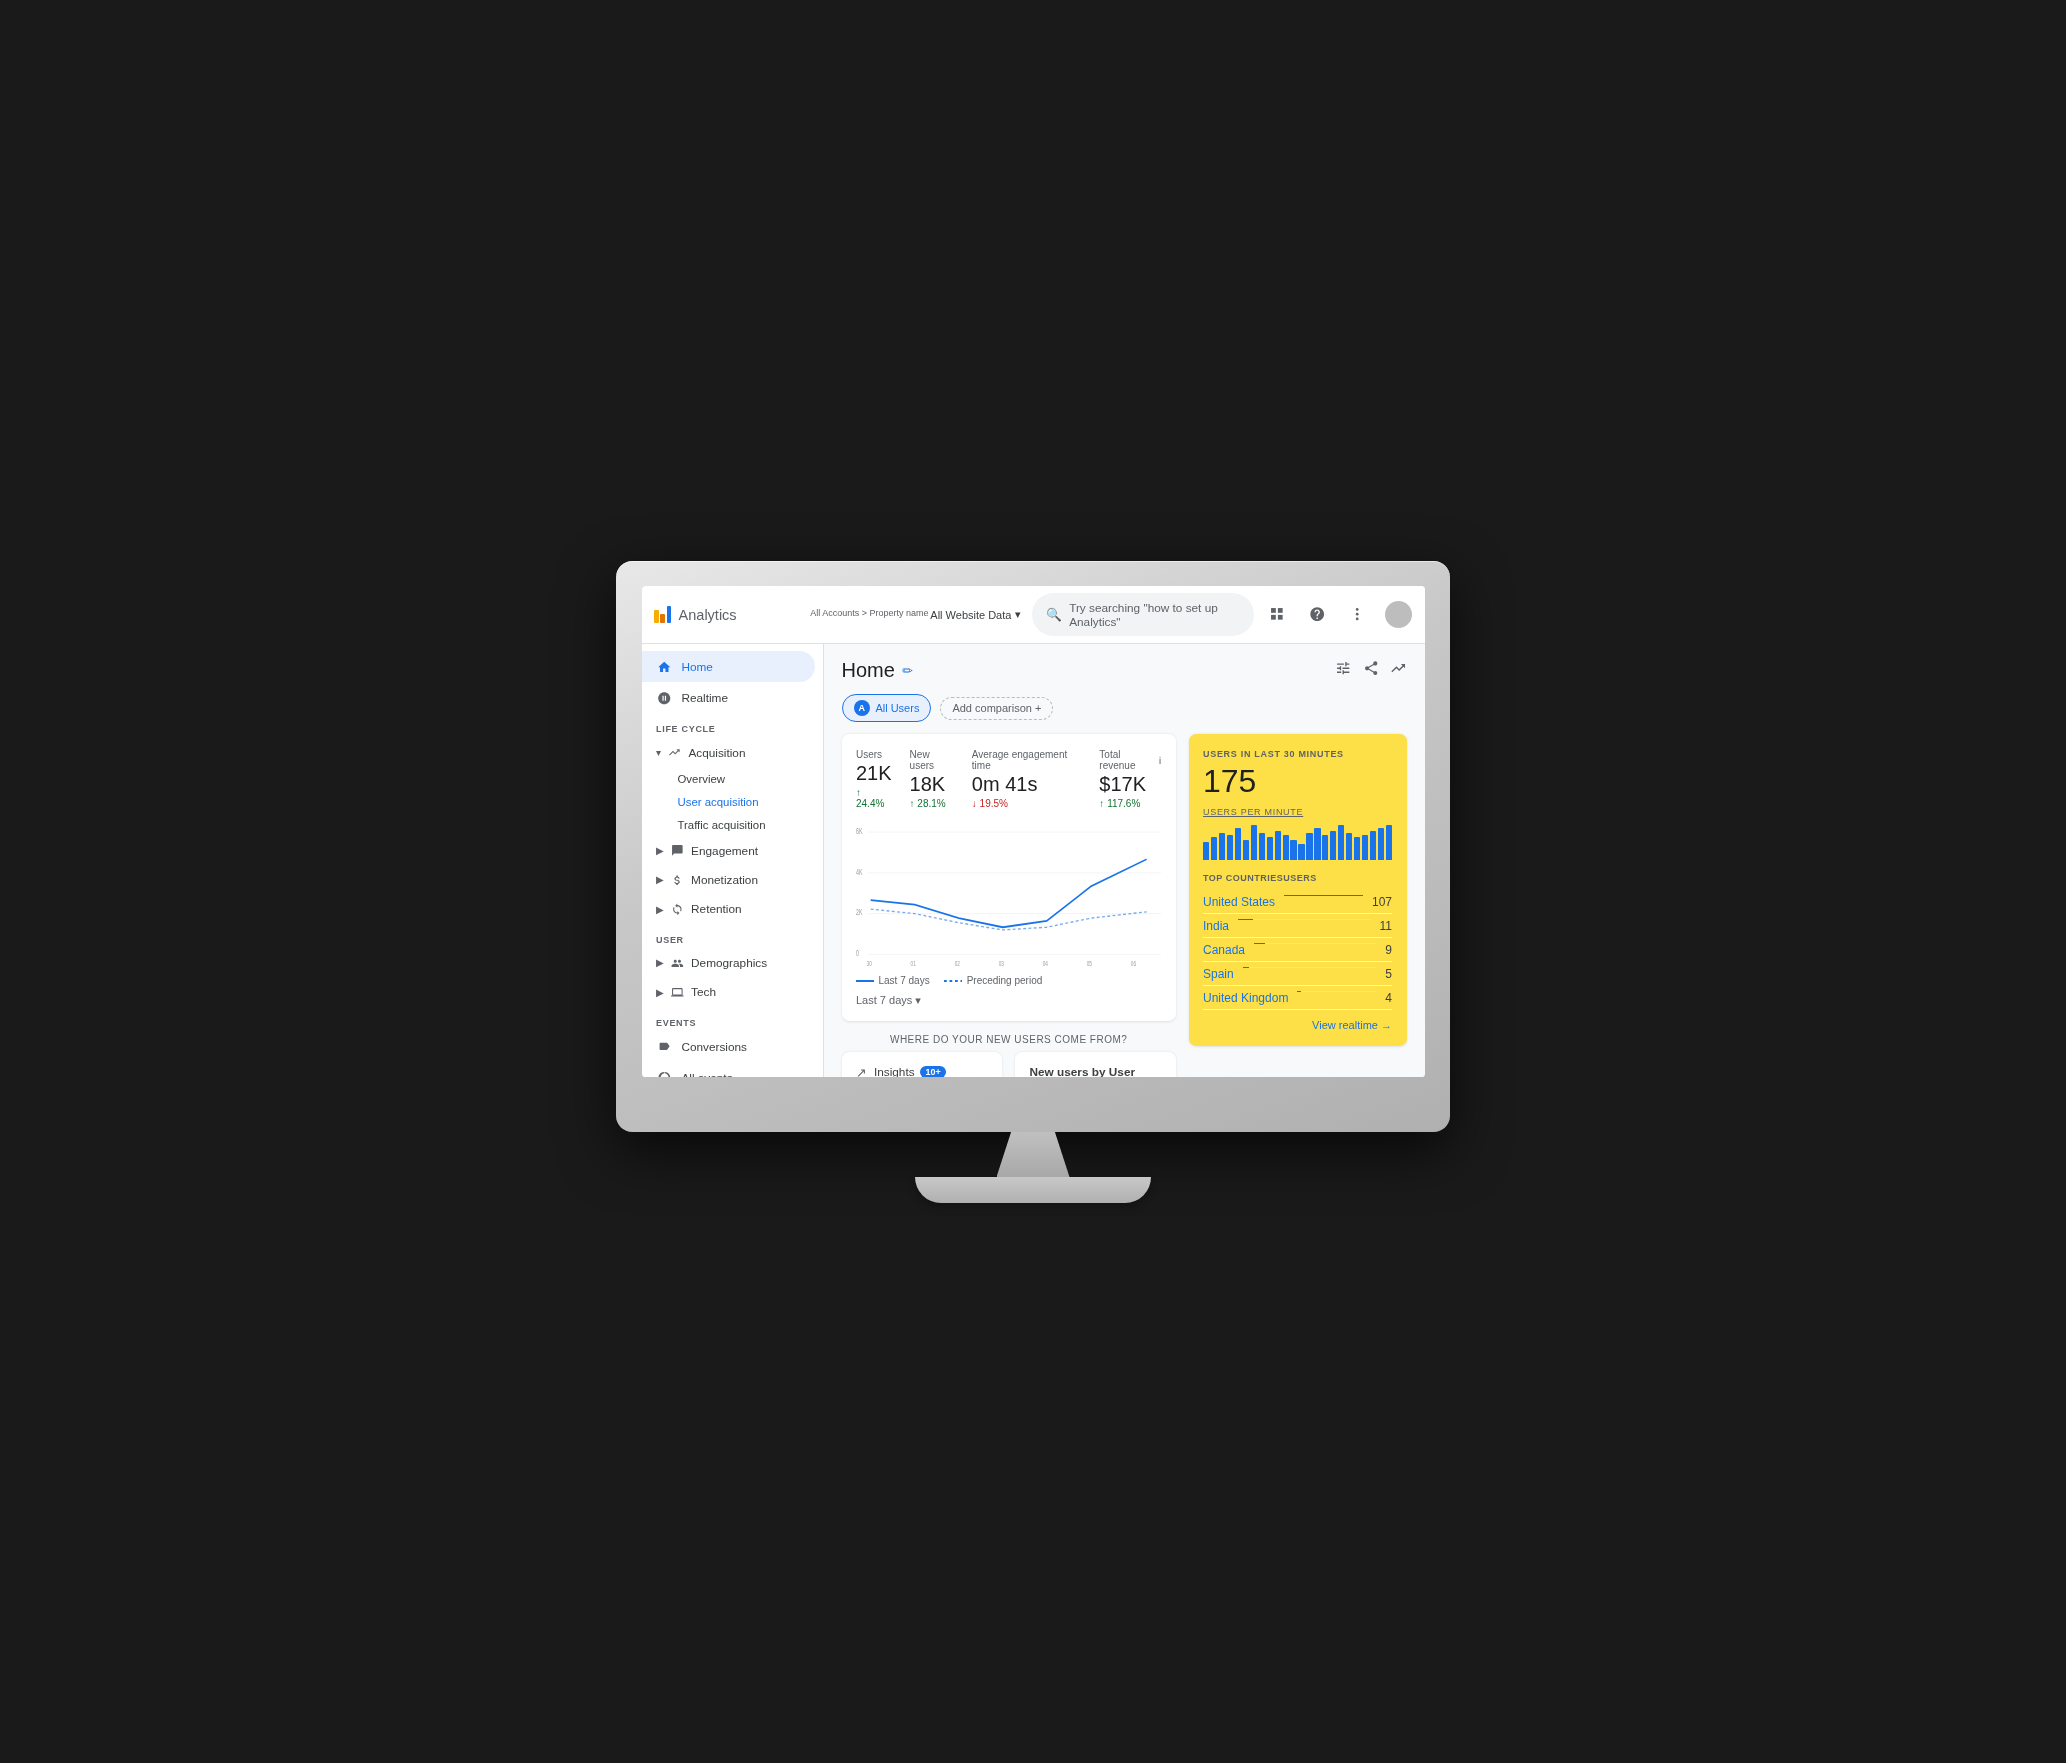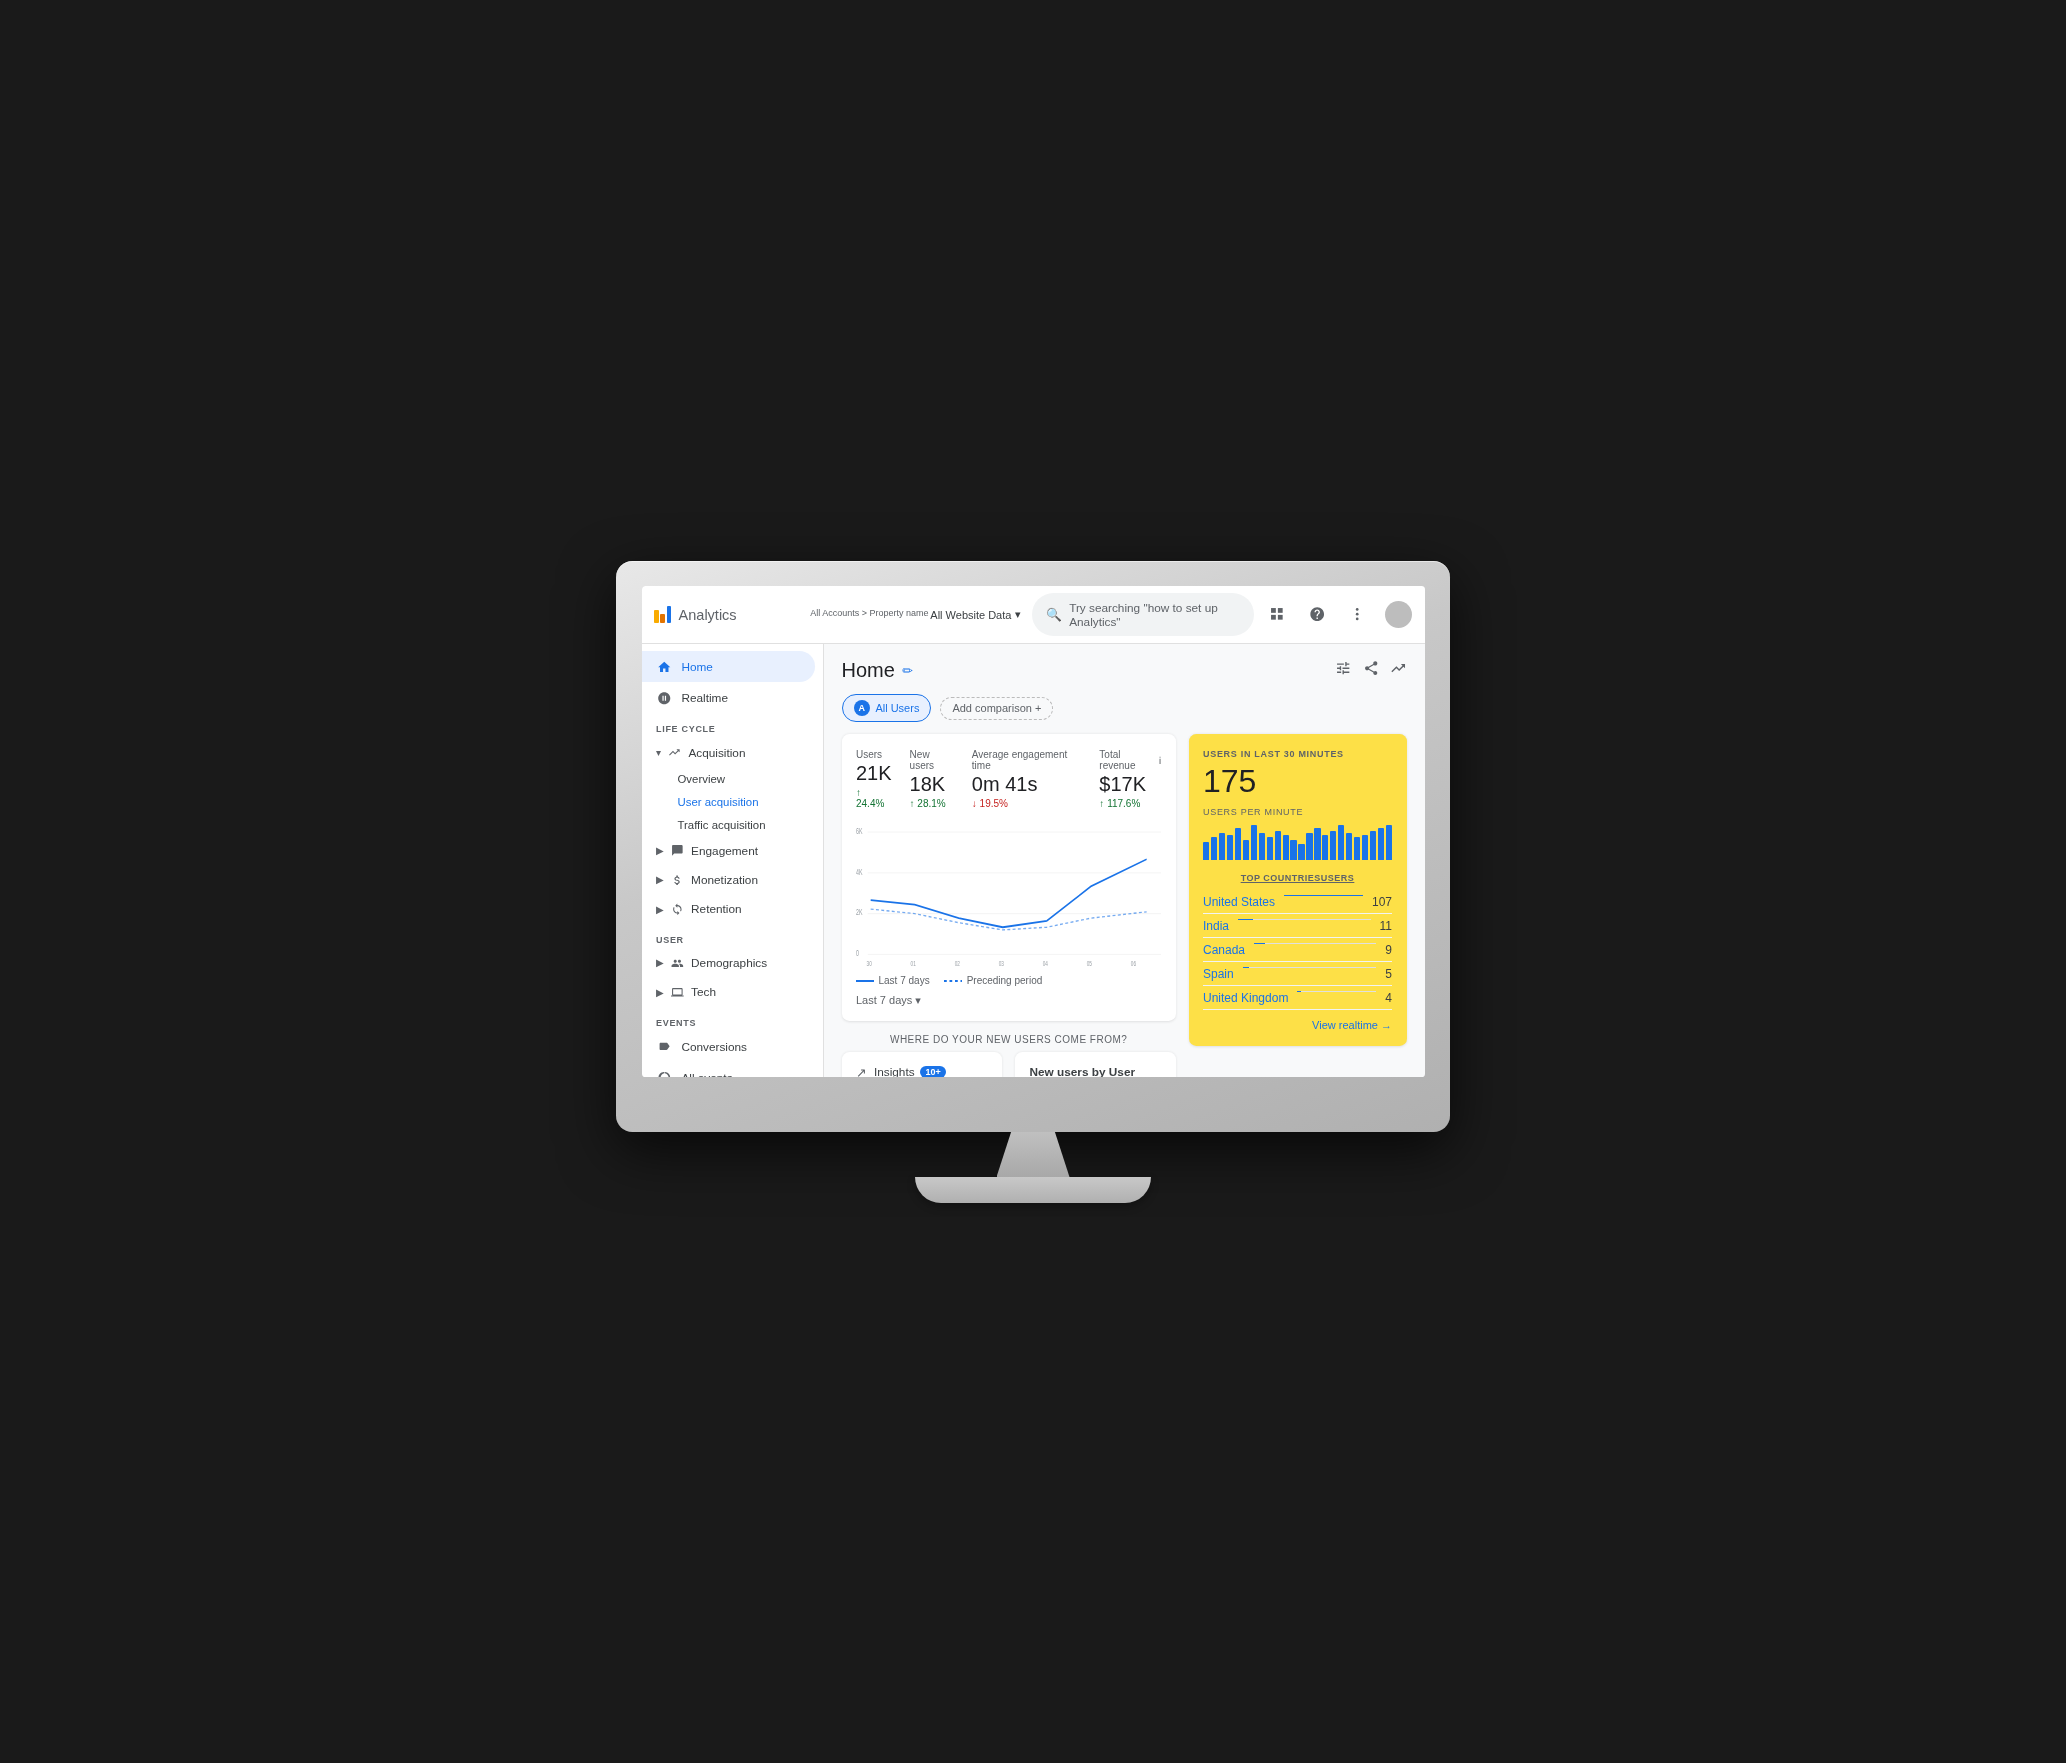--- a/index.html
+++ b/index.html
@@ -460,47 +460,47 @@
       color: #202124;
       margin-bottom: 7.3px;
     }
 
     .realtime-sub {
       font-size: 9px;
       text-transform: uppercase;
       color: #5f6368;
       letter-spacing: 0.7px;
       margin-bottom: 7.3px;
+      text-decoration: underline;
     }
 
     .bar-chart-mini {
       display: flex;
       align-items: flex-end;
       gap: 1.8px;
       height: 36px;
       margin-bottom: 12.7px;
     }
 
     .bar-mini {
       flex: 1;
       background: #1a73e8;
       border-radius: 0.9px 0.9px 0 0;
       min-height: 1.8px;
     }
 
     .top-countries-header {
       display: flex;
-      justify-content: center;
+      justify-content: flex-start;
       font-size: 9px;
       font-weight: 600;
       color: #5f6368;
       text-transform: uppercase;
       letter-spacing: 0.5px;
       margin-bottom: 7.3px;
-      text-decoration: underline;
     }
 
     .country-row {
       display: flex;
       justify-content: space-between;
       padding: 4.5px 0;
       border-bottom: 0.9px solid #f1f3f4;
       font-size: 12px;
     }
 

